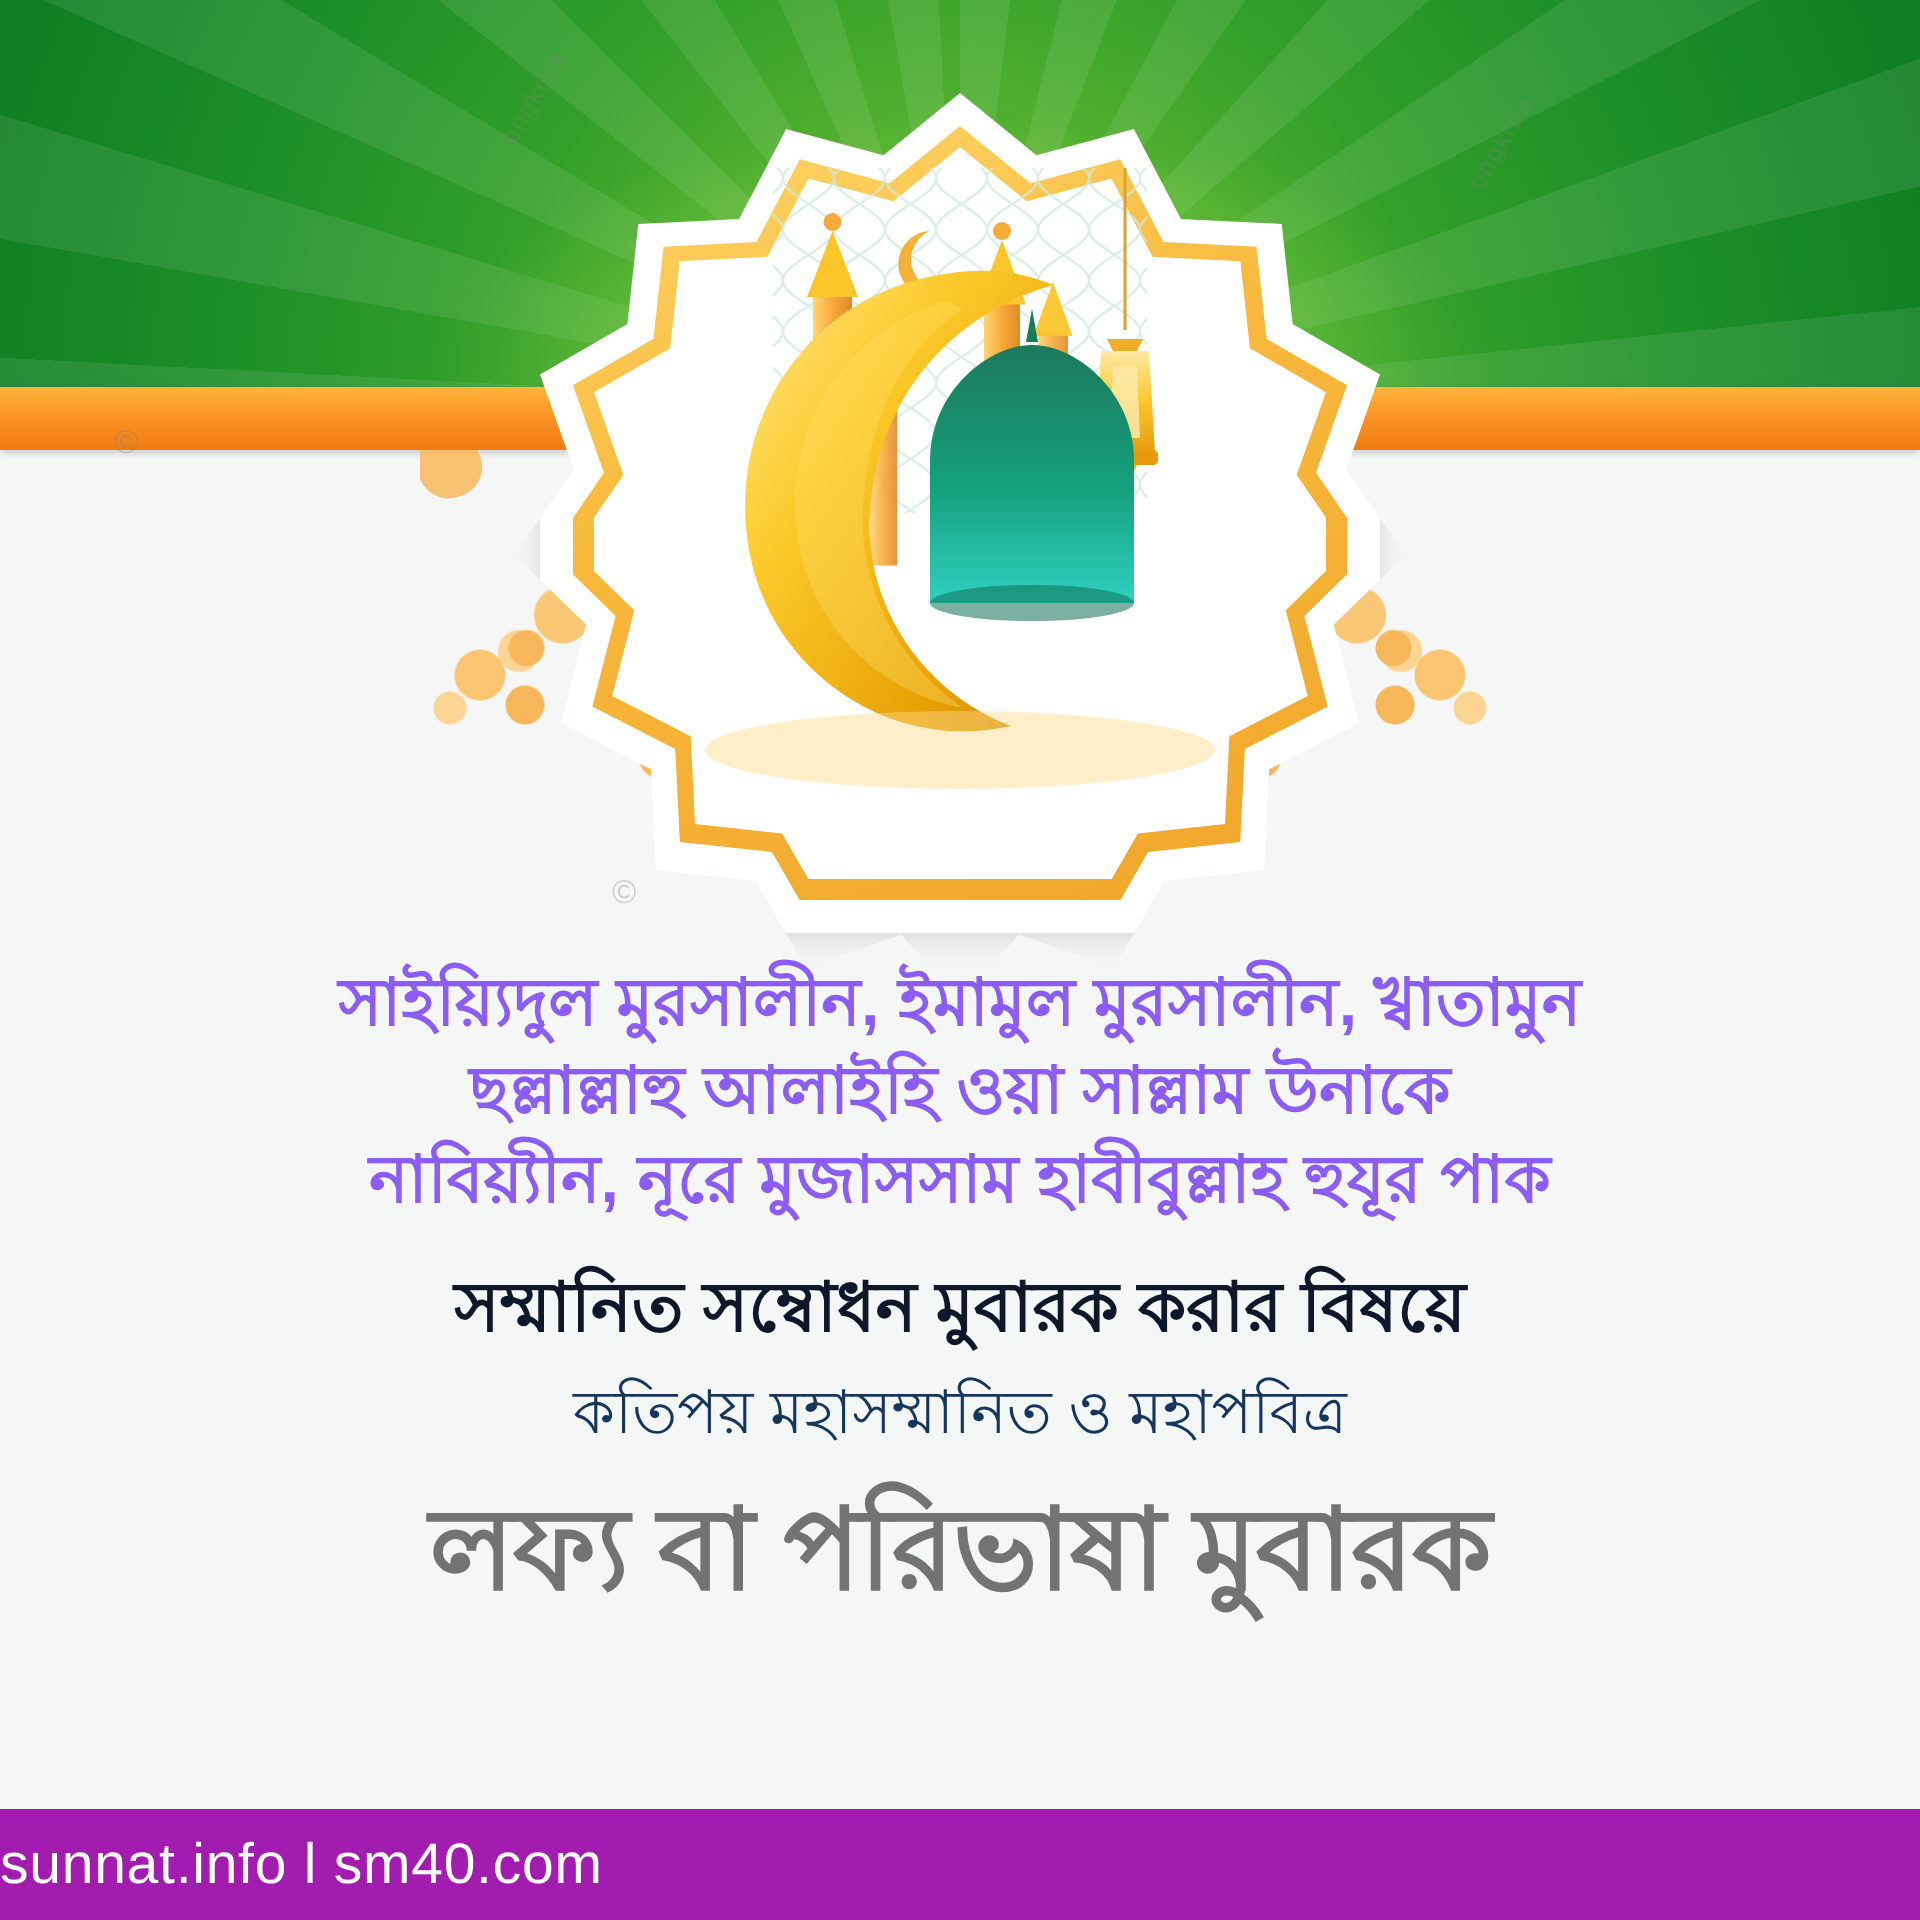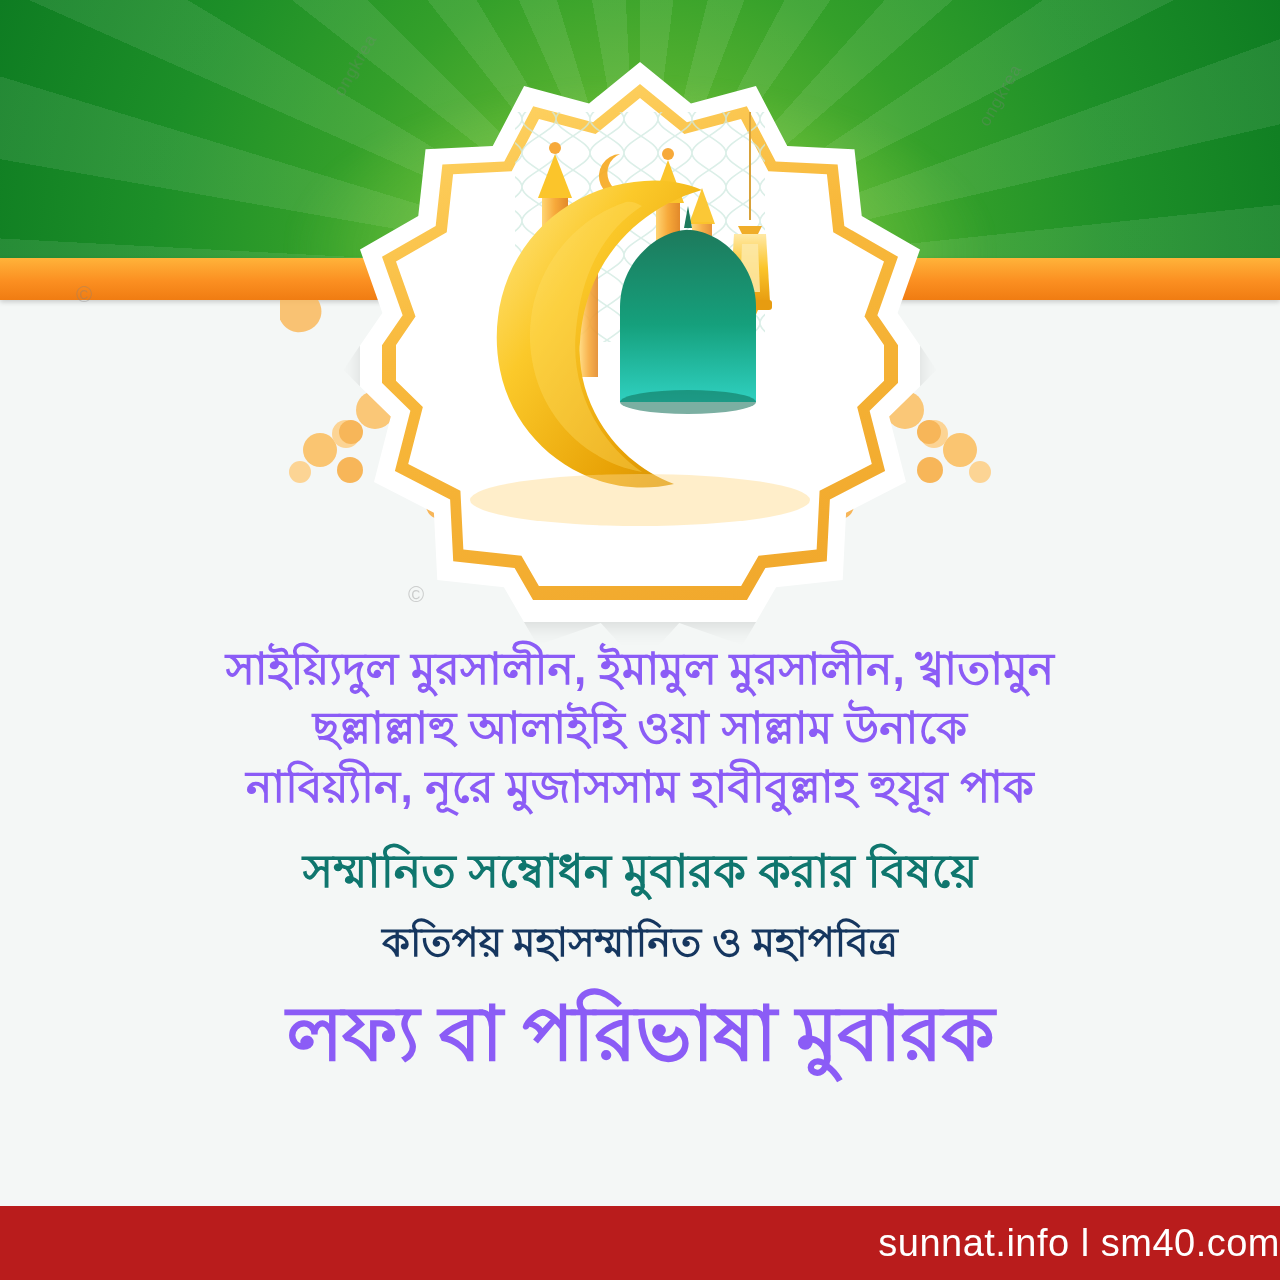--- a/index.html
+++ b/index.html
@@ -152,54 +152,54 @@
     box-sizing: border-box;
   }
   .line-navy {
     color: #8b5cf6;
     font-size: 44px;
     line-height: 1.34;
     font-weight: 600;
     letter-spacing: .2px;
   }
   .line-red {
-    color: #0f766e;
+    color: #0f172a;
     font-size: 46px;
     font-weight: 700;
     margin-top: 26px;
     line-height: 1.25;
     text-shadow: 0 1px 0 rgba(255,255,255,.6);
   }
   .line-navy2 {
     color: #15365f;
     font-size: 40px;
-    font-weight: 700;
+    font-weight: 400;
     margin-top: 16px;
     line-height: 1.3;
   }
   .line-green {
-    color: #8b5cf6;
+    color: #737373;
     font-size: 76px;
     font-weight: 800;
     margin-top: 22px;
     line-height: 1.15;
     letter-spacing: -1px;
   }
 
   
   .footer {
     position: absolute;
     left: 0;
     bottom: 0;
     width: 1280px;
     height: 74px;
-    background: #b91c1c;
+    background: #a21caf;
     display: flex;
     align-items: center;
-    justify-content: flex-end;
+    justify-content: flex-start;
   }
   .footer-text {
     color: #ffffff;
     font-size: 38px;
     letter-spacing: .5px;
     font-weight: 500;
   }
 
   
   .wm {

